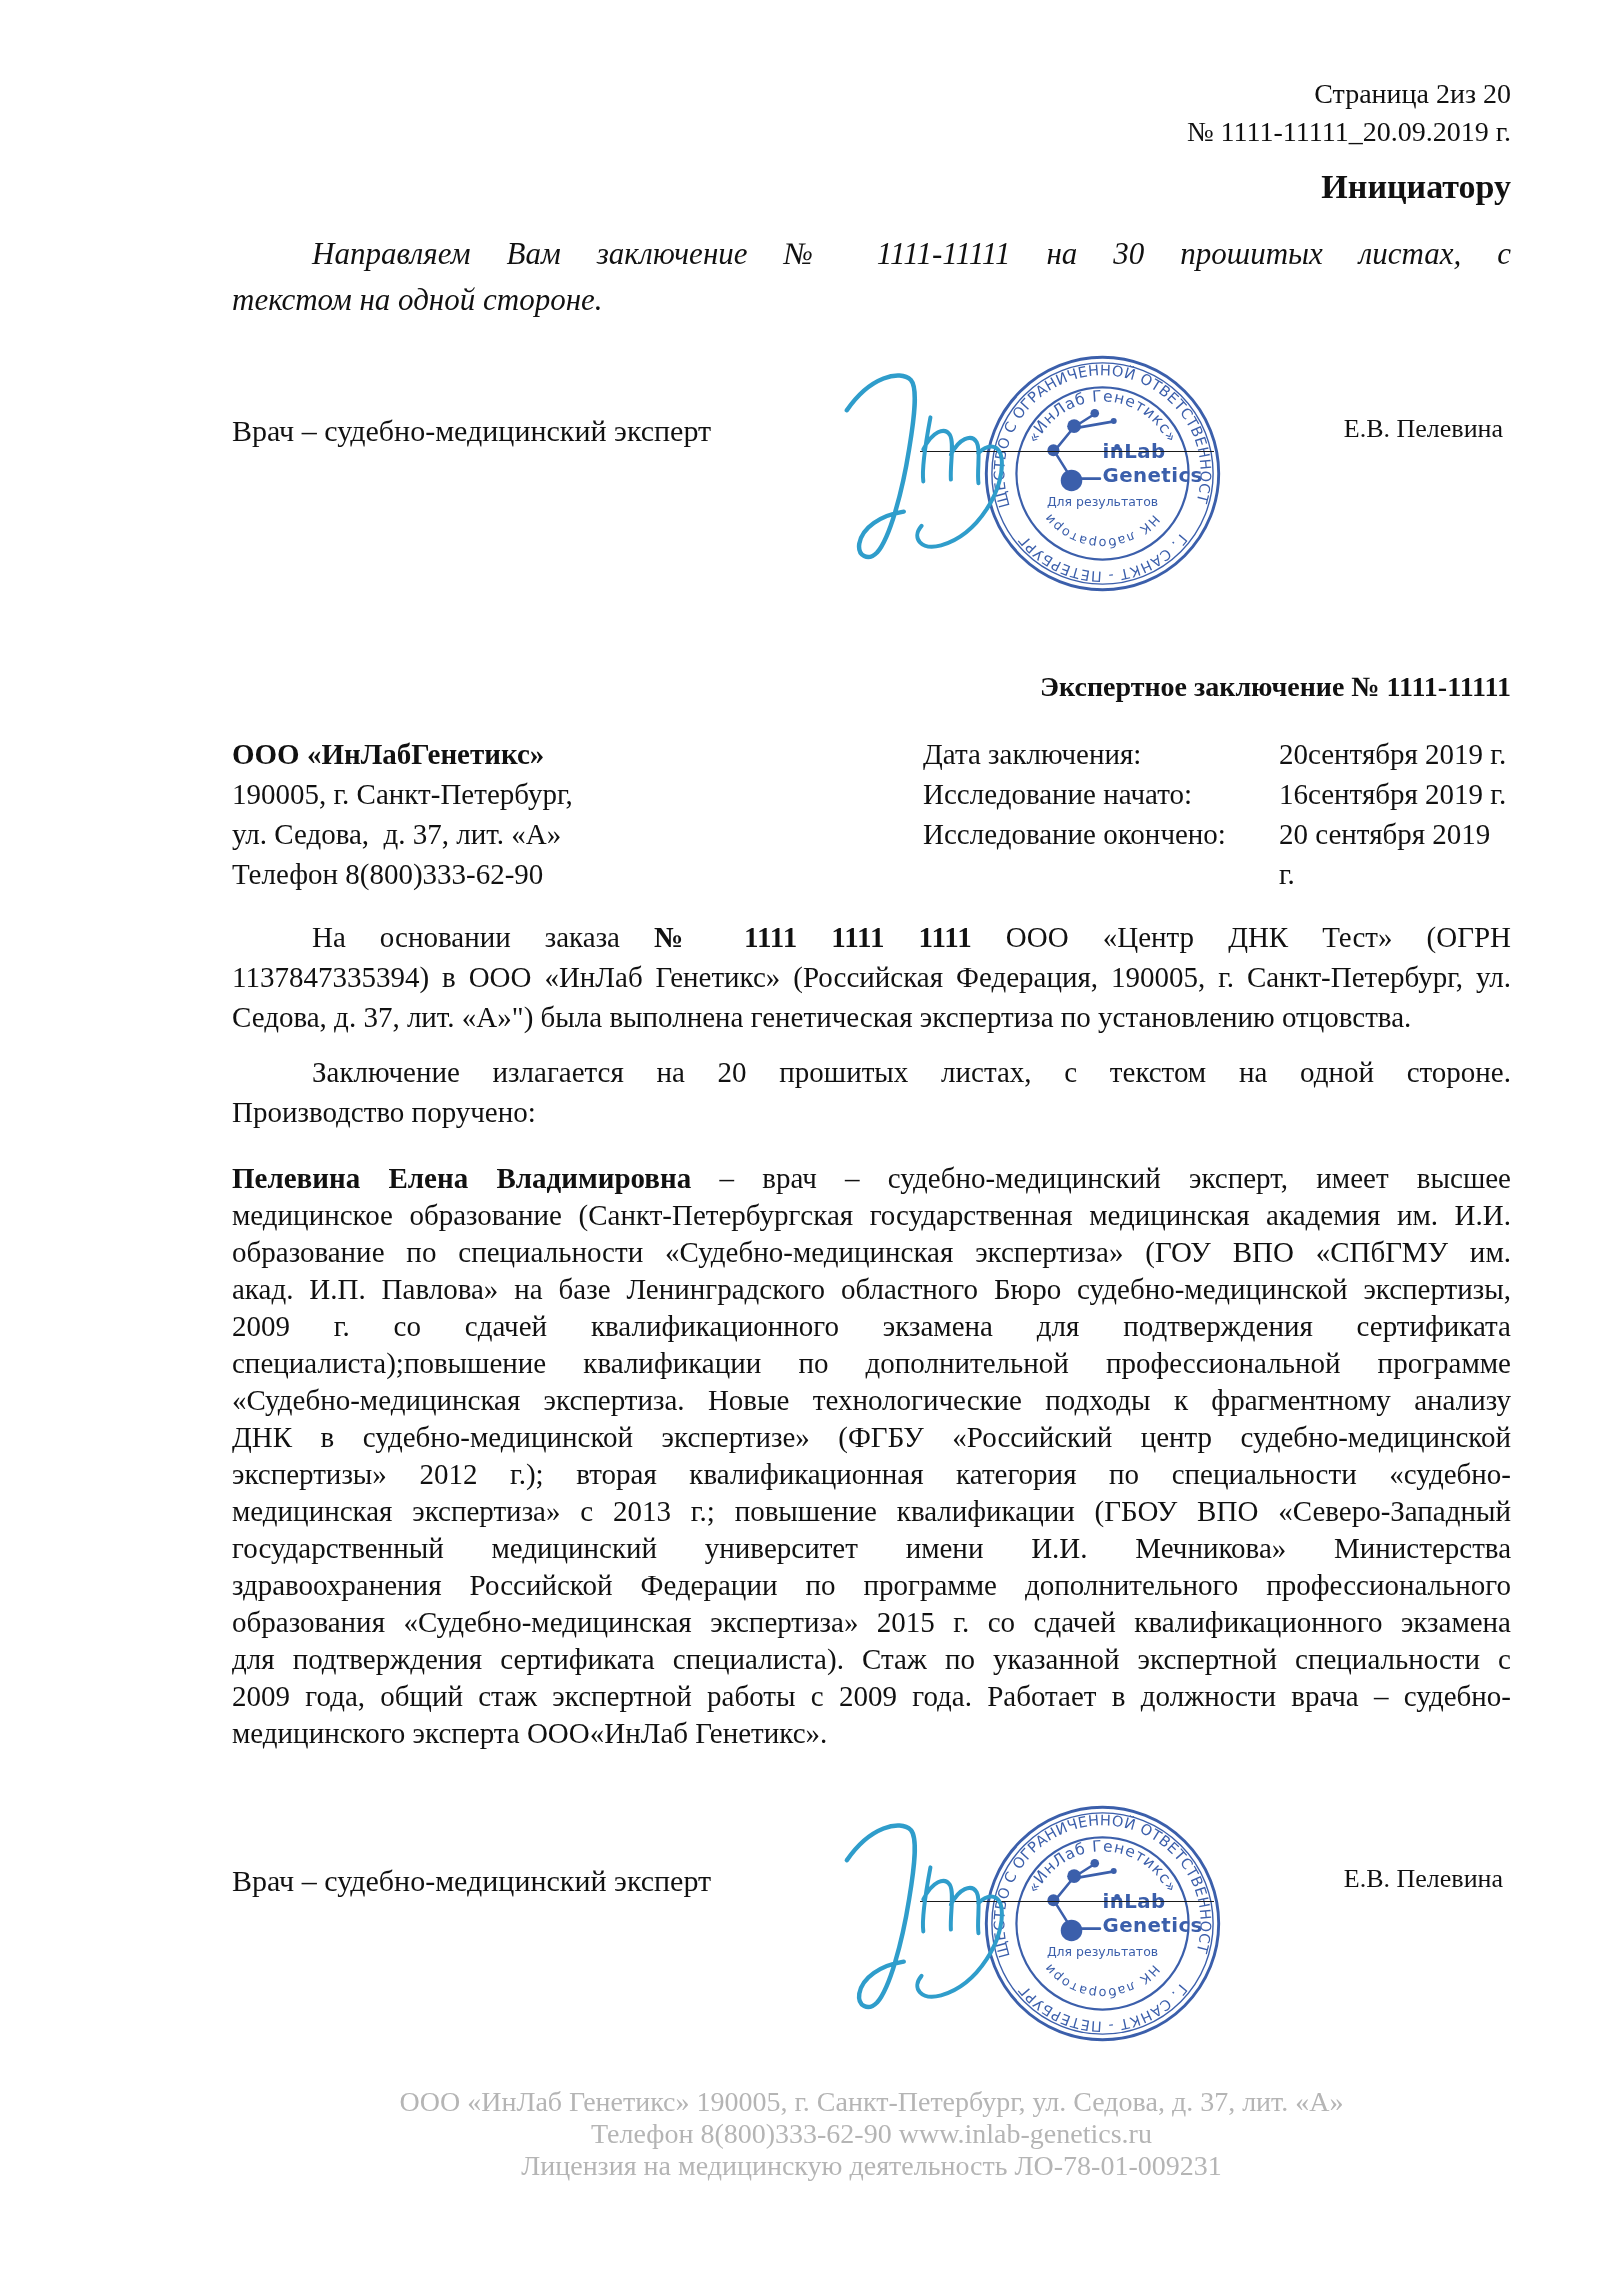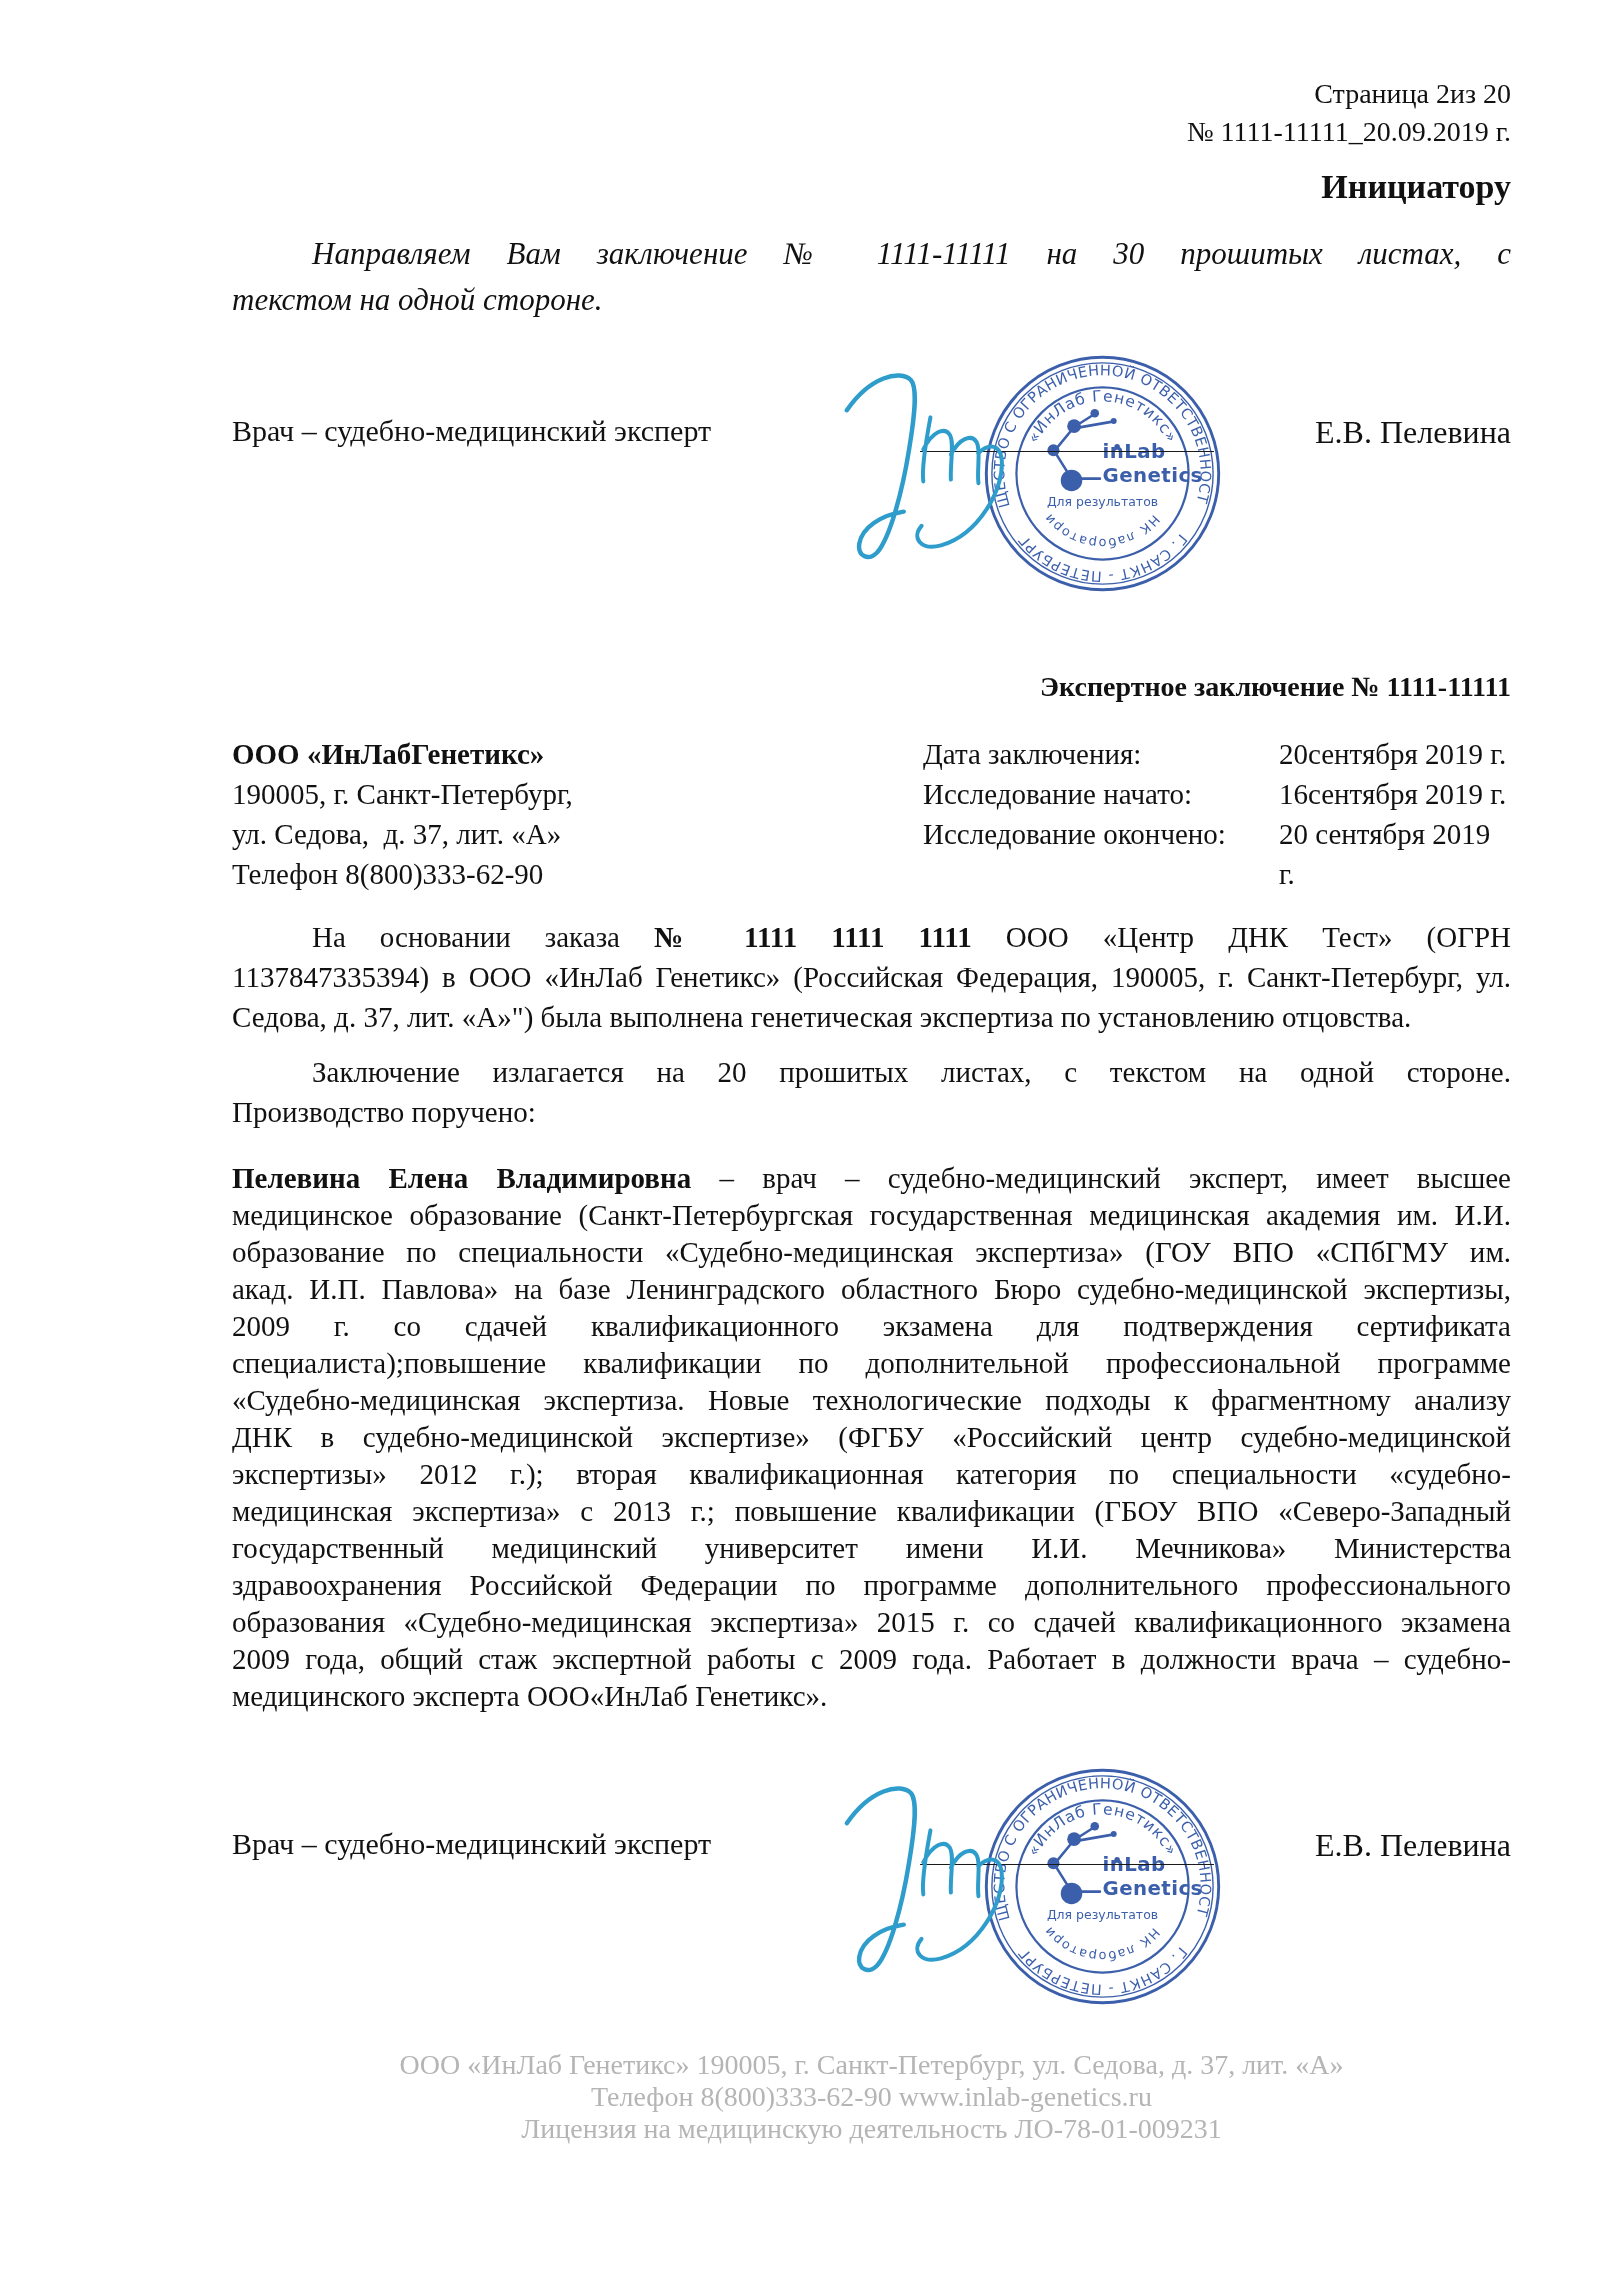--- a/index.html
+++ b/index.html
@@ -23,21 +23,21 @@
   .initiator{ text-align:right; font-weight:bold; font-size:34px; line-height:43px; margin-top:14.3px; }
   
   .intro{ margin-top:23px; font-style:italic; font-size:31px; line-height:46px; }
   .jpara .line{ text-align:justify; text-align-last:justify; }
   .jpara .line:last-child{ text-align-last:left; }
   .indent-first .line:first-child{ text-indent:80px; }
   
   .sig-block{ position:relative; height:303px; margin-top:30px; }
   .sig-block.second{ margin-top:51px; height:278px; }
   .sig-label{ position:absolute; left:0; top:61px; font-size:30px; white-space:nowrap; }
-  .sig-name{ position:absolute; right:0; top:61px; font-size:32px; white-space:nowrap;margin-left:18px; }
+  .sig-name{ position:absolute; right:8px; top:61px; font-size:26px; white-space:nowrap;margin-left:18px; }
   .sig-line{ position:absolute; left:688px; top:98px; width:294px; border-top:1.8px solid #1a1a1a; z-index:2; }
   .stamp{ position:absolute; left:750px; top:0; width:241px; height:241px; z-index:1; opacity:.93; }
   .sig-svg{ position:absolute; left:602px; top:10.7px; width:232px; height:201px; z-index:3; }
   .stamp .s-stroke{ stroke:var(--stamp-blue); fill:none; }
   .stamp text{ fill:var(--stamp-blue); font-family:"DejaVu Sans","Liberation Sans",sans-serif; }
   .stamp .ring-t{ font-size:17px; letter-spacing:.5px; }
   .stamp .ring-b{ font-size:16.5px; letter-spacing:1px; }
   .stamp .inn-t{ font-size:18px; letter-spacing:1px; }
   .stamp .inn-b{ font-size:15px; letter-spacing:1.5px; }
   .stamp .wordmark{ font-size:23px; font-weight:600; letter-spacing:.5px; }
@@ -159,20 +159,21 @@
     <div class="line">акад. И.П. Павлова» на базе Ленинградского областного Бюро судебно-медицинской экспертизы,</div>
     <div class="line">2009 г. со сдачей квалификационного экзамена для подтверждения сертификата</div>
     <div class="line">специалиста);повышение квалификации по дополнительной профессиональной программе</div>
     <div class="line">«Судебно-медицинская экспертиза. Новые технологические подходы к фрагментному анализу</div>
     <div class="line">ДНК в судебно-медицинской экспертизе» (ФГБУ «Российский центр судебно-медицинской</div>
     <div class="line">экспертизы» 2012 г.); вторая квалификационная категория по специальности «судебно-</div>
     <div class="line">медицинская экспертиза» с 2013 г.; повышение квалификации (ГБОУ ВПО «Северо-Западный</div>
     <div class="line">государственный медицинский университет имени И.И. Мечникова» Министерства</div>
     <div class="line">здравоохранения Российской Федерации по программе дополнительного профессионального</div>
     <div class="line">образования «Судебно-медицинская экспертиза» 2015 г. со сдачей квалификационного экзамена</div>
+    <div class="line">для подтверждения сертификата специалиста). Стаж по указанной экспертной специальности с</div>
     <div class="line">2009 года, общий стаж экспертной работы с 2009 года. Работает в должности врача – судебно-</div>
     <div class="line">медицинского эксперта ООО«ИнЛаб Генетикс».</div>
   </div>
 
 <div class="sig-block second">
   <svg class="stamp" viewBox="0 0 280 280" xmlns="http://www.w3.org/2000/svg">
     <defs>
       <path id="s2-ot" d="M 31 173.3 A 114 114 0 1 1 249 173.3"></path>
       <path id="s2-ob" d="M 230.4 209.4 A 114 114 0 0 1 49.6 209.4"></path>
       <path id="s2-it" d="M 58.9 118.3 A 84 84 0 0 1 221.1 118.3"></path>

